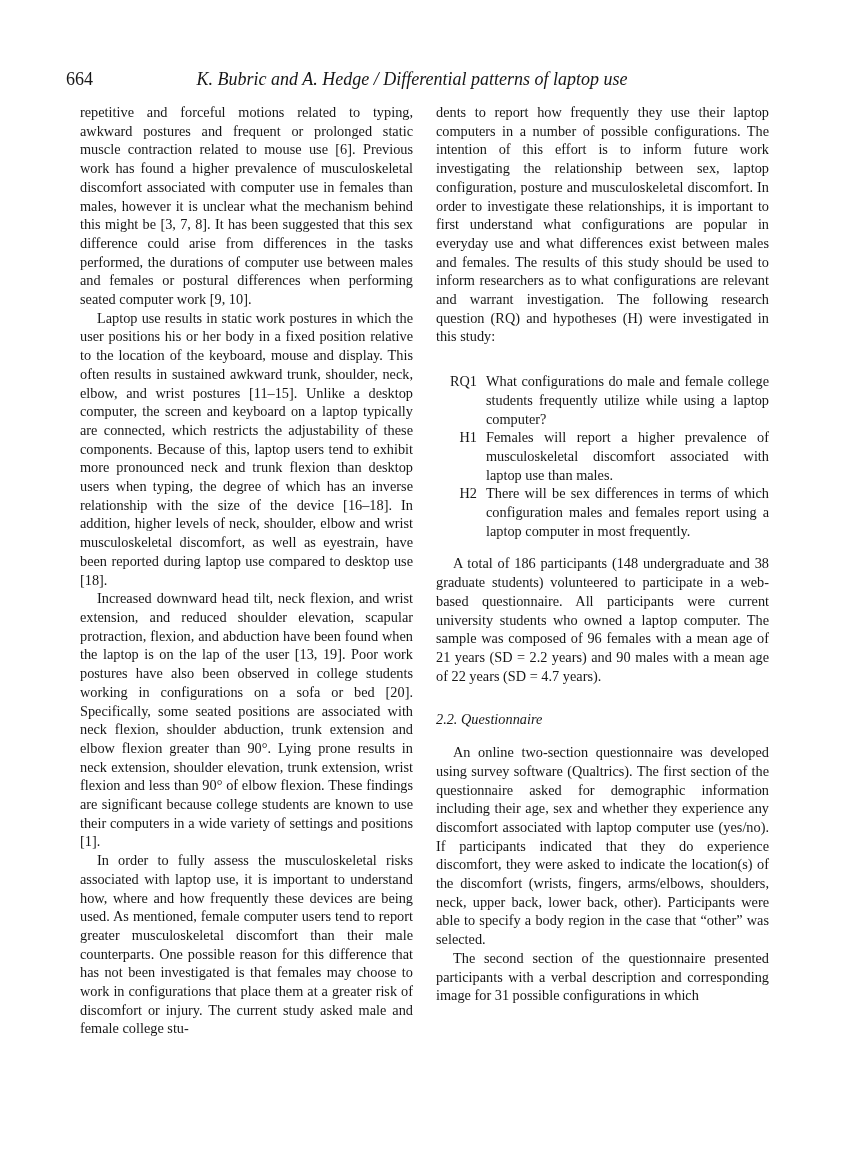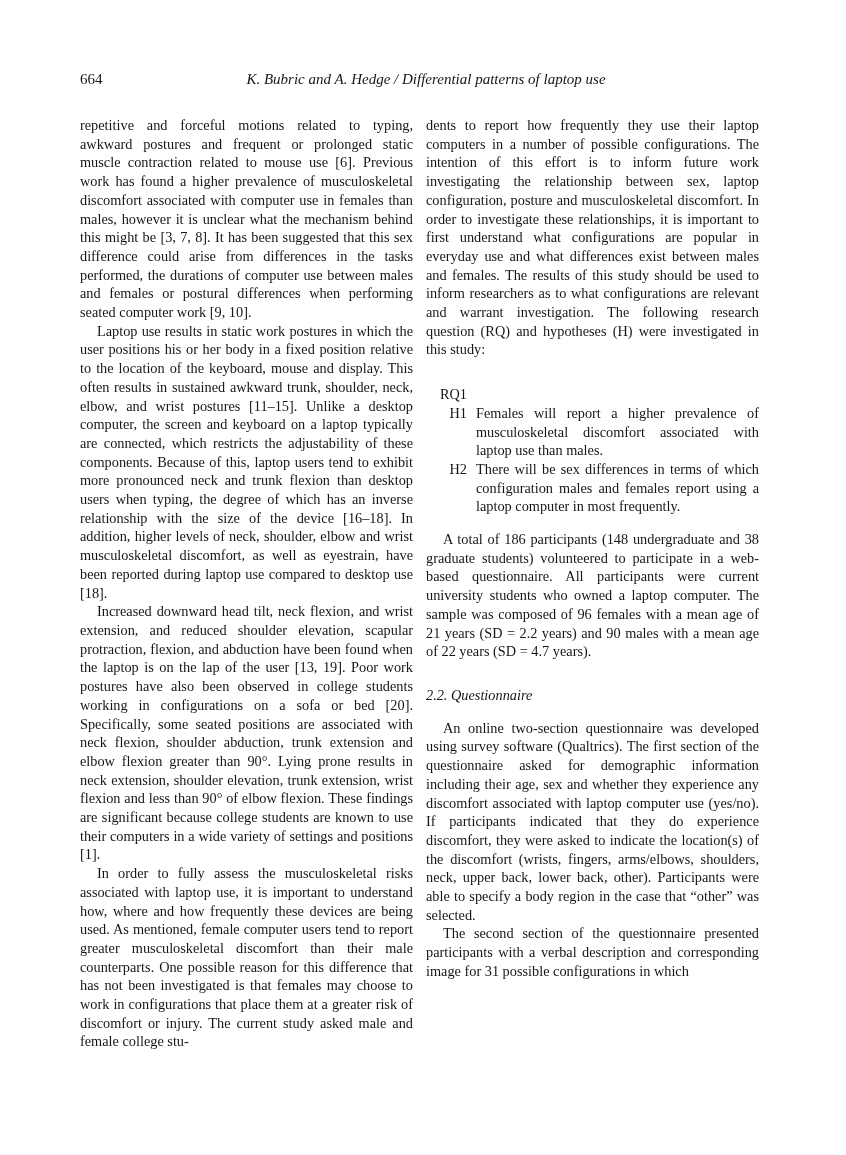--- a/index.html
+++ b/index.html
@@ -12,43 +12,43 @@
     width: 846px;
     height: 1155px;
     background: #ffffff;
     font-family: "Liberation Serif", "DejaVu Serif", serif;
     color: #161616;
     overflow: hidden;
   }
   .header {
     position: absolute;
     top: 71px;
-    left: 80px;
+    left: 66px;
     width: 692px;
-    font-size: 15px;
+    font-size: 18px;
     line-height: 16px;
   }
   .page-num {
     position: absolute;
     left: 0;
     top: 0;
     font-style: normal;
   }
   .running-head {
     display: block;
     text-align: center;
     font-style: italic;
   }
   .columns {
     position: absolute;
-    top: 116px;
+    top: 103px;
     left: 80px;
     width: 692px;
     display: flex;
-    gap: 13px;
+    gap: 23px;
   }
   .col {
     width: 333px;
     text-align: justify;
     font-size: 14.3px;
     line-height: 18.7px;
     hyphens: auto;
     -webkit-hyphens: auto;
   }
   .col p {
@@ -113,20 +113,21 @@
       <p>Increased downward head tilt, neck flexion, and wrist extension, and reduced shoulder elevation, scapular protraction, flexion, and abduction have been found when the laptop is on the lap of the user [13, 19]. Poor work postures have also been observed in college students working in configurations on a sofa or bed [20]. Specifically, some seated positions are associated with neck flexion, shoulder abduction, trunk extension and elbow flexion greater than 90°. Lying prone results in neck extension, shoulder elevation, trunk extension, wrist flexion and less than 90° of elbow flexion. These findings are significant because college students are known to use their computers in a wide variety of settings and positions [1].</p>
       <p>In order to fully assess the musculoskeletal risks associated with laptop use, it is important to understand how, where and how frequently these devices are being used. As mentioned, female computer users tend to report greater musculoskeletal discomfort than their male counterparts. One possible reason for this difference that has not been investigated is that females may choose to work in configurations that place them at a greater risk of discomfort or injury. The current study asked male and female college stu-</p>
     </div>
 
     <div class="col">
       <p class="noindent">dents to report how frequently they use their laptop computers in a number of possible configurations. The intention of this effort is to inform future work investigating the relationship between sex, laptop configuration, posture and musculoskeletal discomfort. In order to investigate these relationships, it is important to first understand what configurations are popular in everyday use and what differences exist between males and females. The results of this study should be used to inform researchers as to what configurations are relevant and warrant investigation. The following research question (RQ) and hypotheses (H) were investigated in this study:</p>
 
       <div class="rq-list">
         <div class="rq-item">
           <span class="rq-label">RQ1</span>
+          <span class="rq-text">What configurations do male and female college students frequently utilize while using a laptop computer?</span>
         </div>
         <div class="rq-item">
           <span class="rq-label">H1</span>
           <span class="rq-text">Females will report a higher prevalence of musculoskeletal discomfort associated with laptop use than males.</span>
         </div>
         <div class="rq-item">
           <span class="rq-label">H2</span>
           <span class="rq-text">There will be sex differences in terms of which configuration males and females report using a laptop computer in most frequently.</span>
         </div>
       </div>

